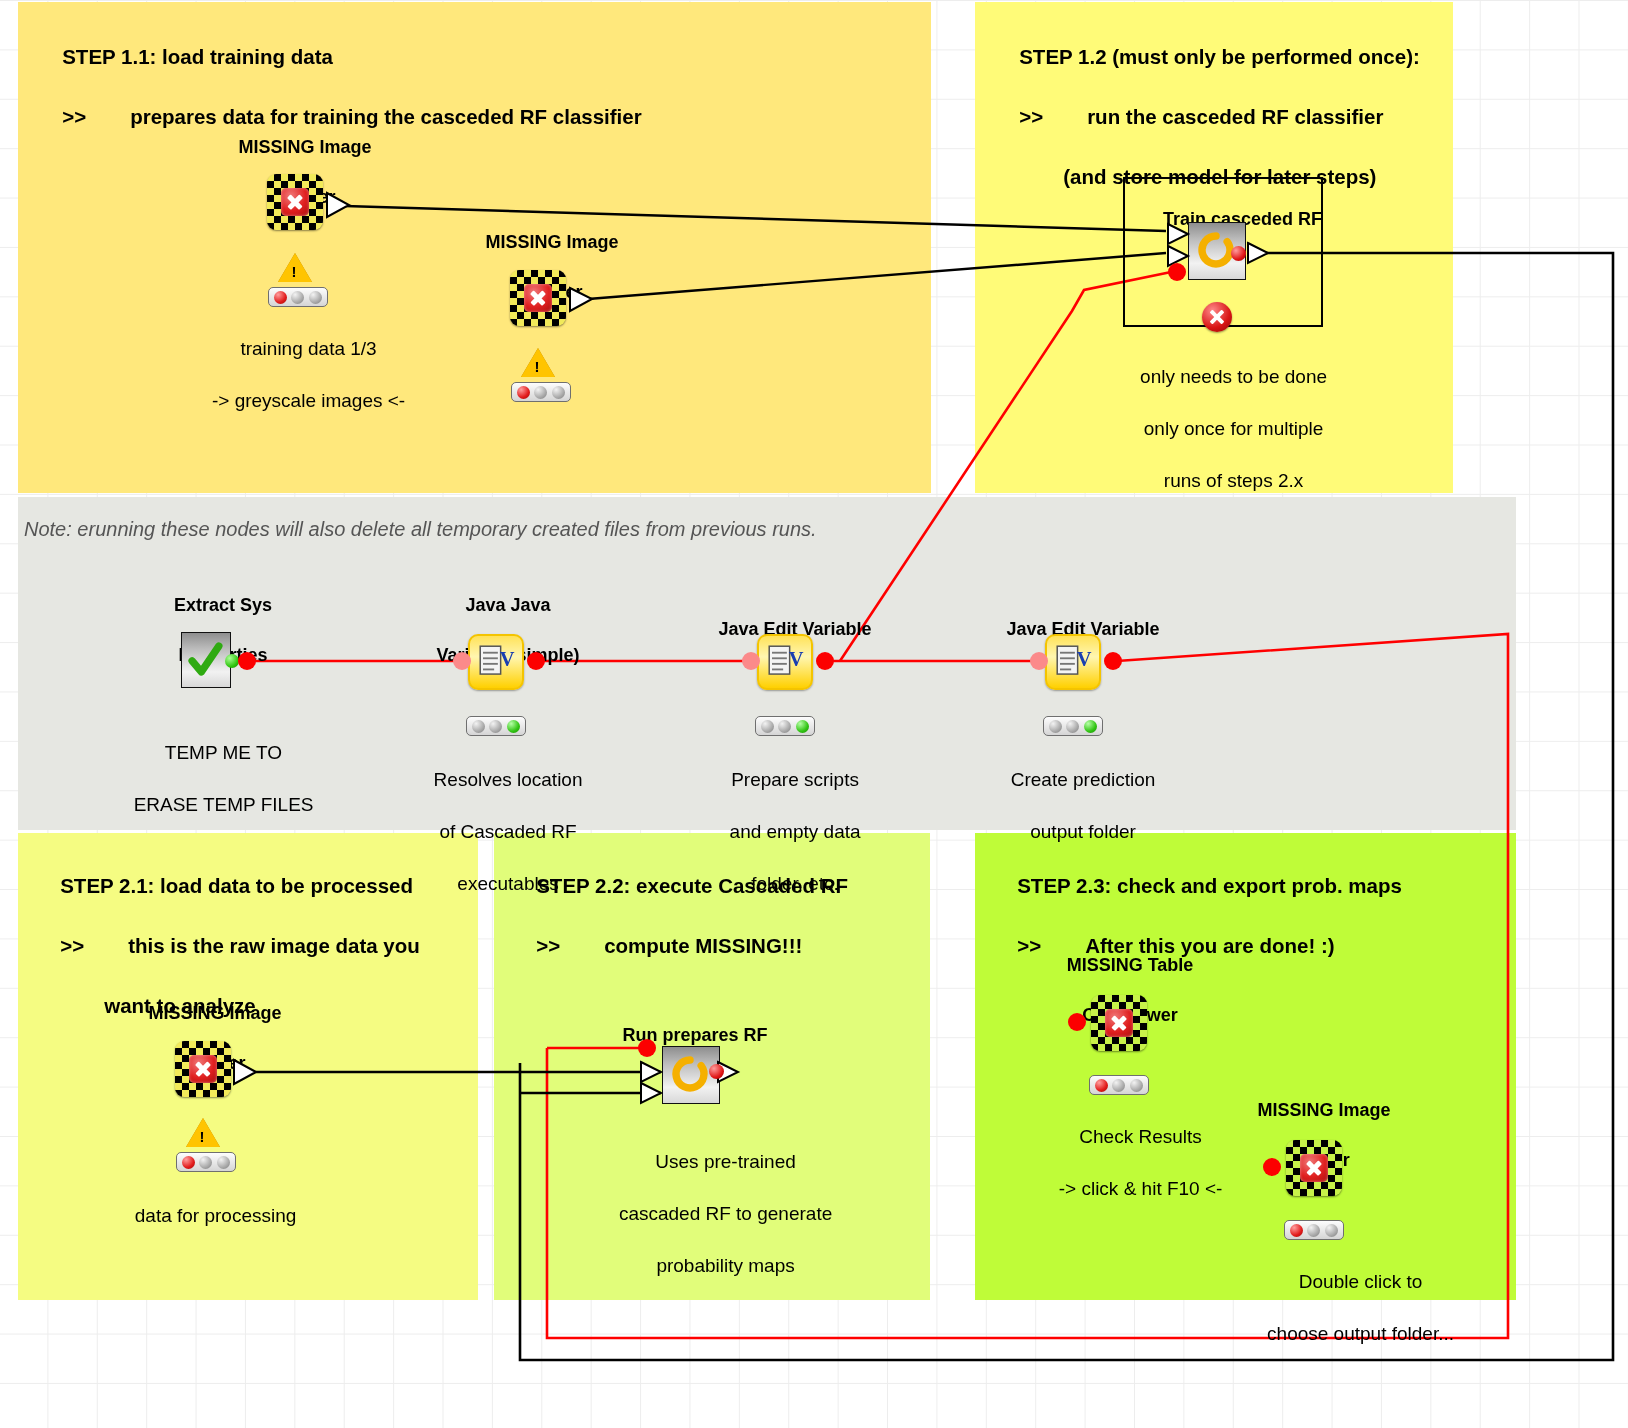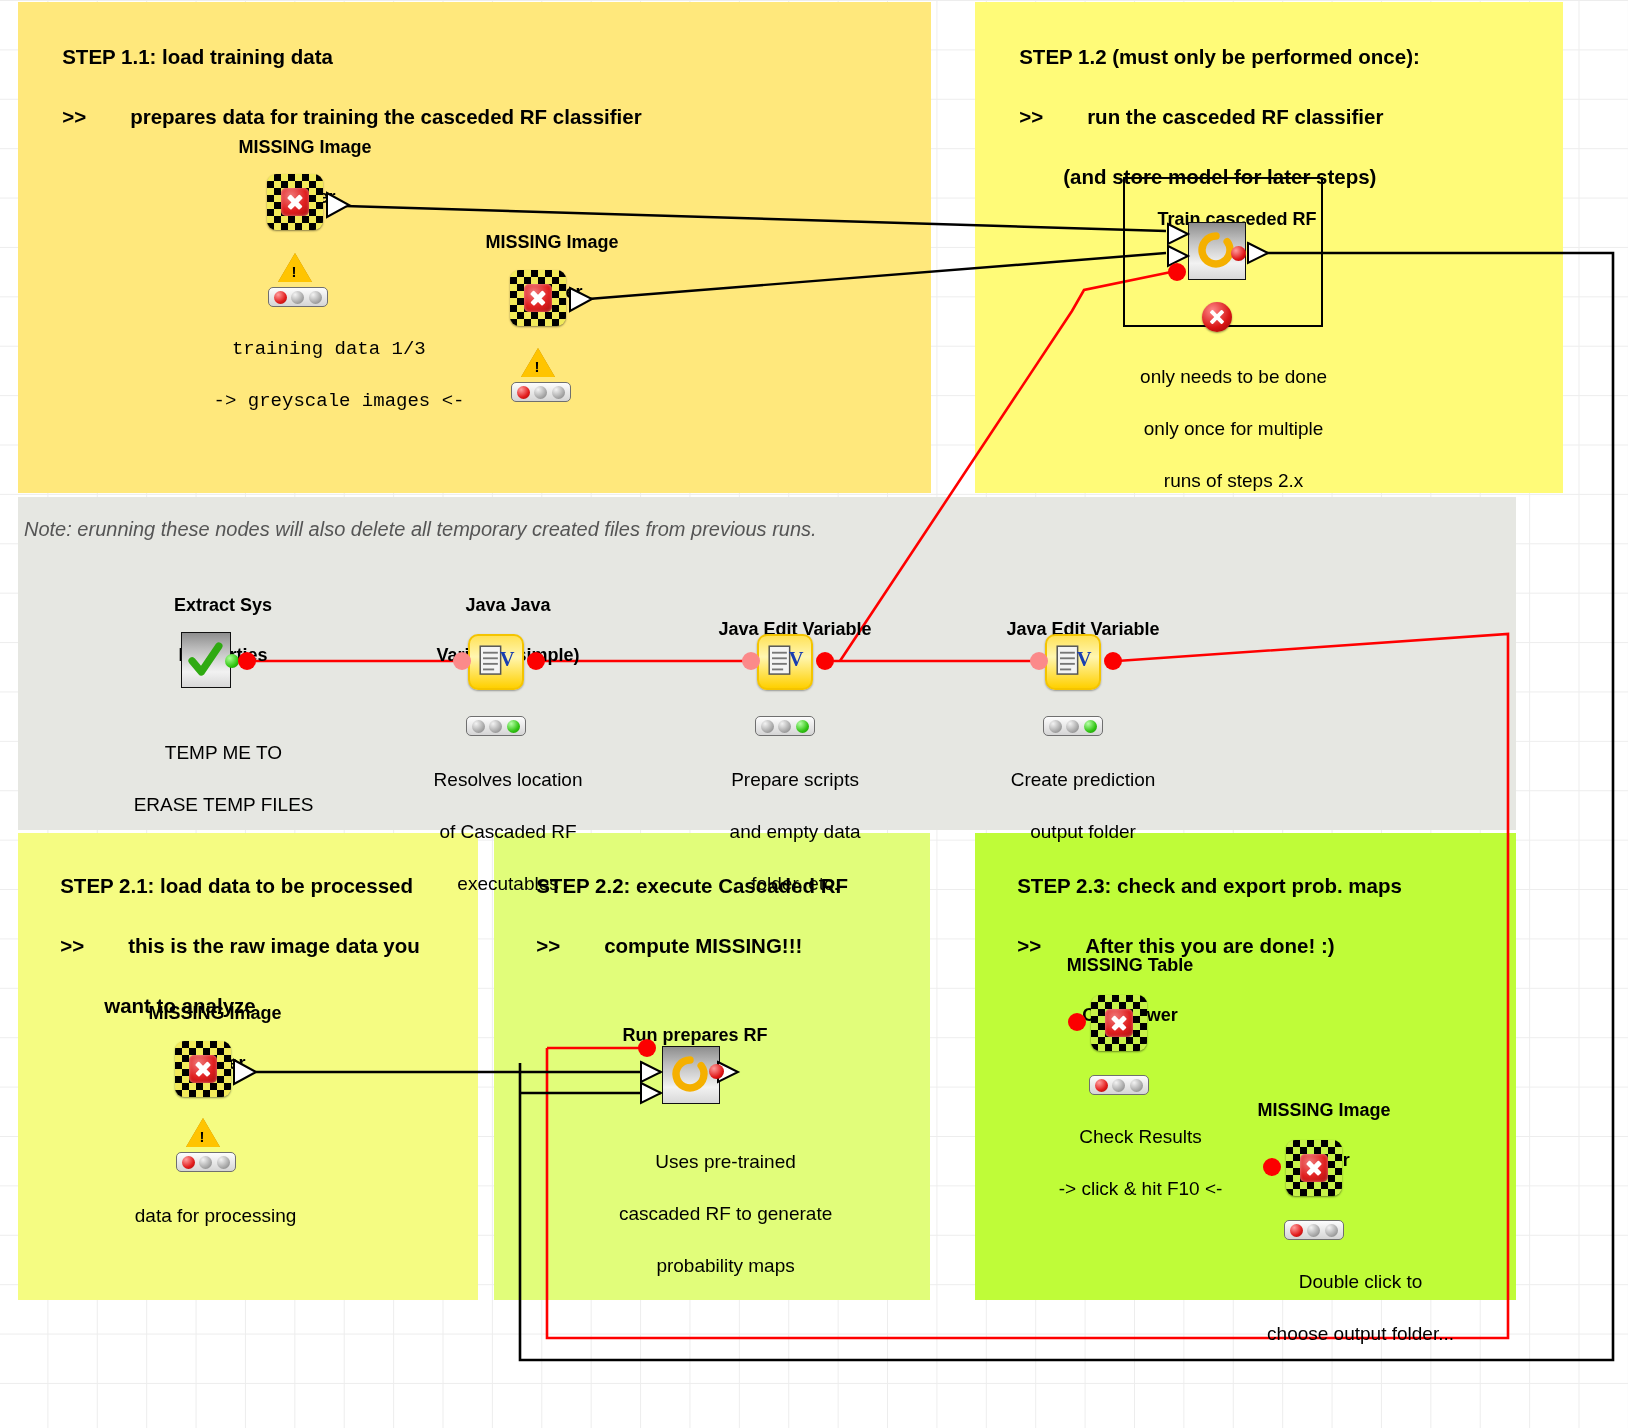--- a/index.html
+++ b/index.html
@@ -80,21 +80,21 @@
 
 <div id="canvas">
 
   <div class="panel" style="left:18px;top:2px;width:913px;height:491px;background:#ffe87c;">
     <div class="panel-title" style="margin:10px 0 0 10px;">
       <span>STEP 1.1: load training data</span><br>
       <span>&gt;&gt;</span><span class="ind"></span><span>prepares data for training the casceded RF classifier</span>
     </div>
   </div>
 
-  <div class="panel" style="left:975px;top:2px;width:588px;height:491px;background:#fffb78;">
+  <div class="panel" style="left:975px;top:2px;width:478px;height:491px;background:#fffb78;">
     <div class="panel-title" style="margin:10px 0 0 10px;">
       <span>STEP 1.2 (must only be performed once):</span><br>
       <span>&gt;&gt;</span><span class="ind"></span><span>run the casceded RF classifier</span><br>
       <span class="ind" style="width:44px"></span><span>(and store model for later steps)</span>
     </div>
   </div>
 
   <div class="panel" style="left:18px;top:497px;width:1498px;height:333px;background:#e6e7e2;">
   </div>
   <div class="note" style="left:24px;top:518px;font-style:italic;">Note: erunning these nodes will also delete all temporary created files from previous runs.</div>
@@ -153,21 +153,21 @@
   </div>
   <svg class="wires" style="left:0;top:0;">
     <polygon points="327,193 349,205 327,217" fill="#fff" stroke="#000" stroke-width="2"></polygon>
   </svg>
   <div class="warn" style="left:278px;top:253px;"></div>
   <div class="status" style="left:268px;top:287px;">
     <i class="red"></i>
       <i></i>
       <i></i>
   </div>
-  <div class="ncap" style="left:168px;top:310px;width:276px;font-family:Liberation Mono, monospace;">
+  <div class="ncap" style="left:160px;top:310px;width:276px;">
     <span>training data 1/3</span><br>
     <span>-&gt; greyscale images &lt;-</span>
   </div>
 
   <div class="nlabel" style="left:452px;top:205px;width:180px;">
     <span>MISSING Image</span><br>
     <span>Reader</span>
   </div>
   <div class="missing" style="left:510px;top:270px;">
     <div class="xbox"></div>
@@ -176,21 +176,21 @@
     <polygon points="570,288 592,299 570,311" fill="#fff" stroke="#000" stroke-width="2"></polygon>
   </svg>
   <div class="warn" style="left:521px;top:348px;"></div>
   <div class="status" style="left:511px;top:382px;">
     <i class="red"></i>
       <i></i>
       <i></i>
   </div>
 
   <div class="metaframe" style="left:1123px;top:177px;width:200px;height:150px;"></div>
-  <div class="nlabel" style="left:1124px;top:182px;width:198px;text-align:center;padding-left:8px;box-sizing:border-box;">
+  <div class="nlabel" style="left:1124px;top:182px;width:198px;text-align:right;padding-left:8px;box-sizing:border-box;">
     <span>Train casceded RF</span>
   </div>
   <div class="greynode sq" style="left:1188px;top:222px;">
     <svg viewBox="0 0 58 58" width="54" height="54">
       <path d="M29 14 a15 15 0 1 0 12 6" stroke="#f5b000" stroke-width="8" fill="none" stroke-linecap="round"></path>
     </svg>
   </div>
   <svg class="wires" style="left:0;top:0;">
     <polygon points="1168,224 1188,234 1168,244" fill="#fff" stroke="#000" stroke-width="2"></polygon>
     <polygon points="1168,246 1188,256 1168,266" fill="#fff" stroke="#000" stroke-width="2"></polygon>

